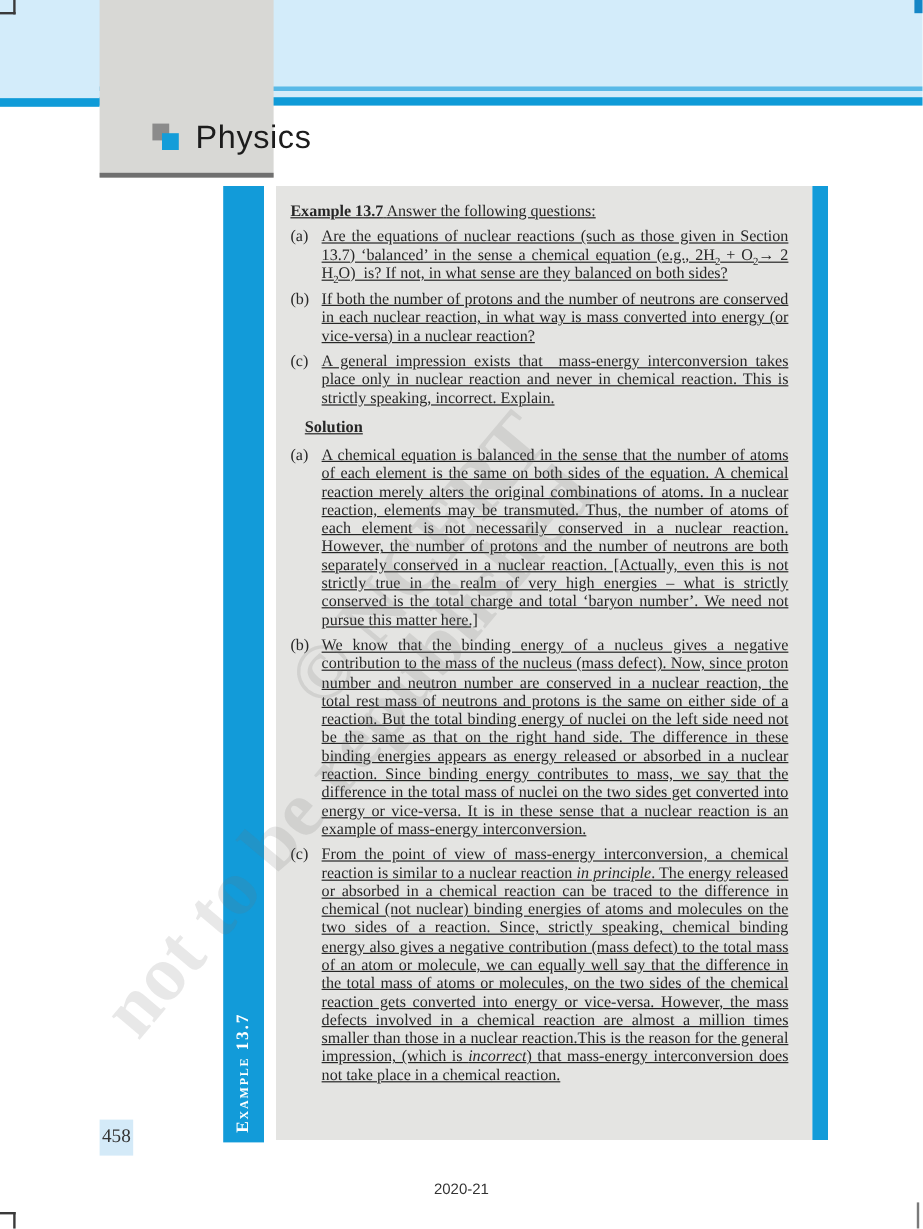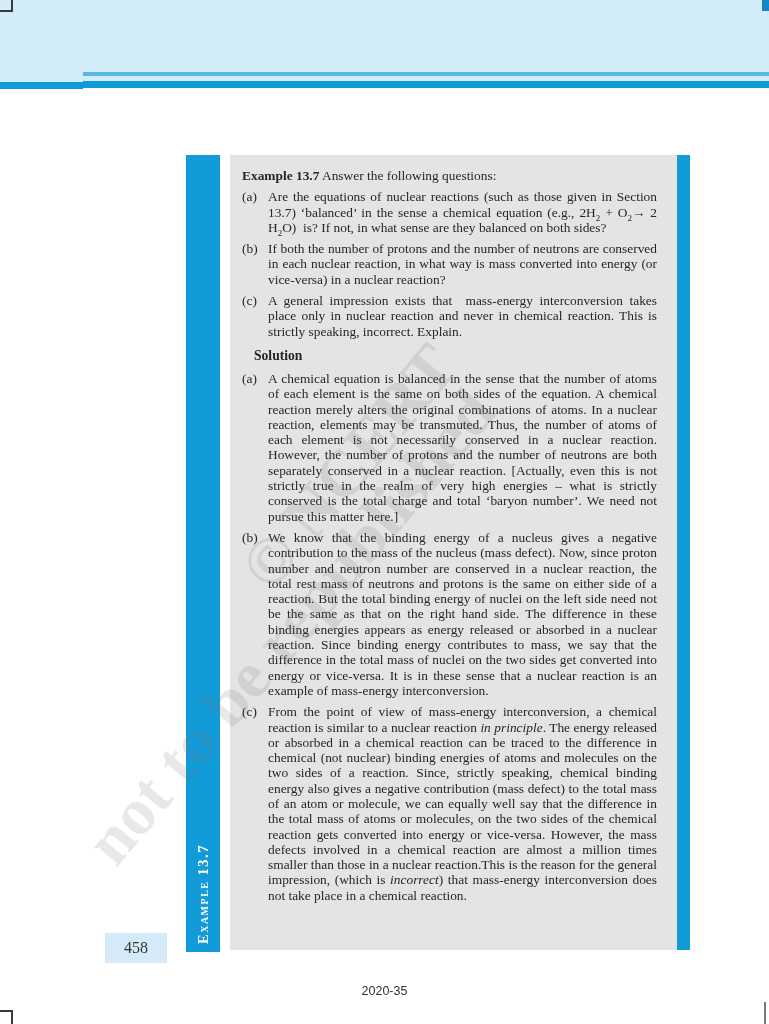--- a/index.html
+++ b/index.html
@@ -33,61 +33,70 @@
               color:#1c1c1c;letter-spacing:0.5px;}
 
   
   .ex-leftbar{position:absolute;left:186px;top:155px;width:34px;height:797px;background:#129bd9;
               display:flex;align-items:flex-end;justify-content:center;}
   .ex-leftbar .vlabel{writing-mode:vertical-rl;transform:rotate(180deg);
               font-family:"Liberation Serif",serif;font-variant:small-caps;font-weight:bold;
               font-size:14.5px;letter-spacing:1.5px;color:#ffffff;padding-top:8px;}
   .ex-rightbar{position:absolute;left:677px;top:155px;width:13px;height:795px;background:#129bd9;}
   .ex-box{position:absolute;left:230px;top:155px;width:447px;height:795px;background:#e4e4e2;
-          box-sizing:border-box;padding:13px 20px 12px 12px;overflow:hidden;}
+          box-sizing:border-box;padding:13px 20px 12px 12px;overflow:hidden;text-decoration:underline;}
 
   .para{font-size:13.4px;line-height:15.3px;text-align:justify;}
   .intro-line{margin-bottom:6px;}
   .item{position:relative;padding-left:26px;margin-bottom:6px;}
   .item .marker{position:absolute;left:0;top:0;}
   .sol-head{font-weight:bold;font-size:13.6px;margin:9px 0 7px 12px;}
   .item p{margin:0 0 4px 0;}
   .item p:last-child{margin-bottom:0;}
   sub{font-size:9px;line-height:0;}
 
   
   .wm{position:absolute;font-family:"Liberation Serif",serif;font-weight:bold;
       color:rgba(110,110,110,0.16);white-space:nowrap;pointer-events:none;z-index:5;}
   .wm1{left:225px;top:555px;font-size:66px;transform:rotate(-50deg);transform-origin:left top;}
   .wm2{left:70px;top:830px;font-size:66px;transform:rotate(-50deg);transform-origin:left top;}
 
   
-  .pagenum{position:absolute;left:83px;top:933px;width:62px;height:30px;background:#d4eaf8;
+  .pagenum{position:absolute;left:83px;top:933px;width:28px;height:30px;background:#d4eaf8;
            display:flex;align-items:center;justify-content:center;
-           font-size:16px;color:#333333;margin-left:22px;}
+           font-size:16px;color:#333333;}
   .year{position:absolute;left:0;top:984px;width:769px;text-align:center;
         font-family:"Liberation Sans",sans-serif;font-size:12.5px;color:#333333;}
 </style>
 </head>
 <body>
 
 <div class="page">
 
   <div class="band-light"></div>
   <div class="stripe-mid"></div>
   <div class="band-light2"></div>
   <div class="stripe-dark"></div>
   <div class="left-patch"></div>
   <div class="left-stripe"></div>
   <div class="corner-sq"></div>
 
   <div class="mark-tl"></div>
   <div class="mark-bl"></div>
   <div class="mark-br"></div>
 
+  <div class="phys-box">
+    <div class="phys-inner">
+      <span class="logo">
+        <span class="sq-gray"></span>
+        <span class="sq-blue"></span>
+      </span>
+      <span class="phys-title">Physics</span>
+    </div>
+  </div>
 
   <div class="ex-leftbar">
     <span class="vlabel">Example 13.7</span>
   </div>
 
   <div class="ex-box">
     <div class="para intro-line">
       <b>Example 13.7</b>
       <span> </span>
       <span>Answer the following questions:</span>
@@ -121,15 +130,15 @@
       <p>From the point of view of mass-energy interconversion, a chemical reaction is similar to a nuclear reaction <i>in principle</i>. The energy released or absorbed in a chemical reaction can be traced to the difference in chemical (not nuclear) binding energies of atoms and molecules on the two sides of a reaction. Since, strictly speaking, chemical binding energy also gives a negative contribution (mass defect) to the total mass of an atom or molecule, we can equally well say that the difference in the total mass of atoms or molecules, on the two sides of the chemical reaction gets converted into energy or vice-versa. However, the mass defects involved in a chemical reaction are almost a million times smaller than those in a nuclear reaction.This is the reason for the general impression, (which is <i>incorrect</i>) that mass-energy interconversion does not take place in a chemical reaction.</p>
     </div>
   </div>
 
   <div class="ex-rightbar"></div>
 
   <div class="wm wm1">© NCERT</div>
   <div class="wm wm2">not to be republished</div>
 
   <div class="pagenum">458</div>
-  <div class="year">2020-35</div>
+  <div class="year">2020-21</div>
 
 </div>
 
 </body></html>

